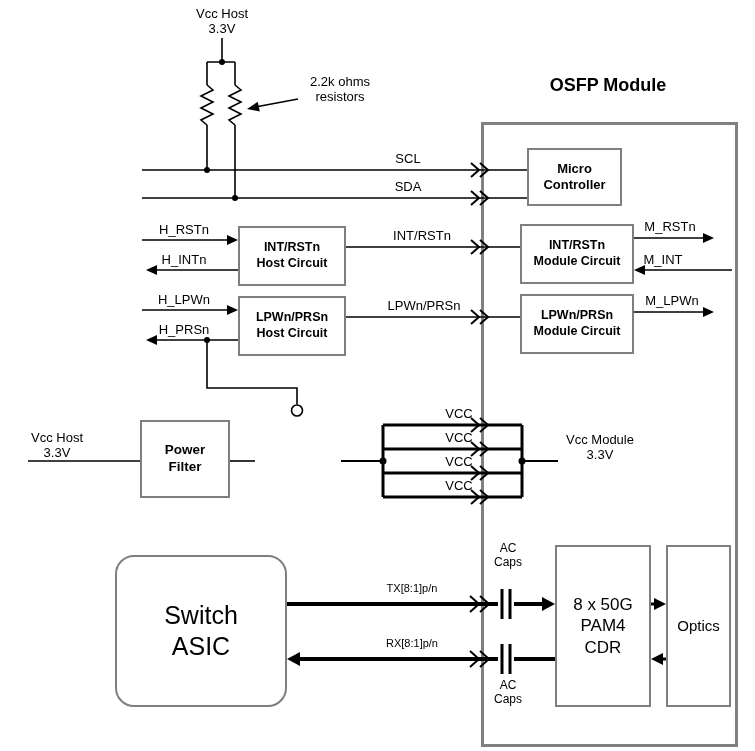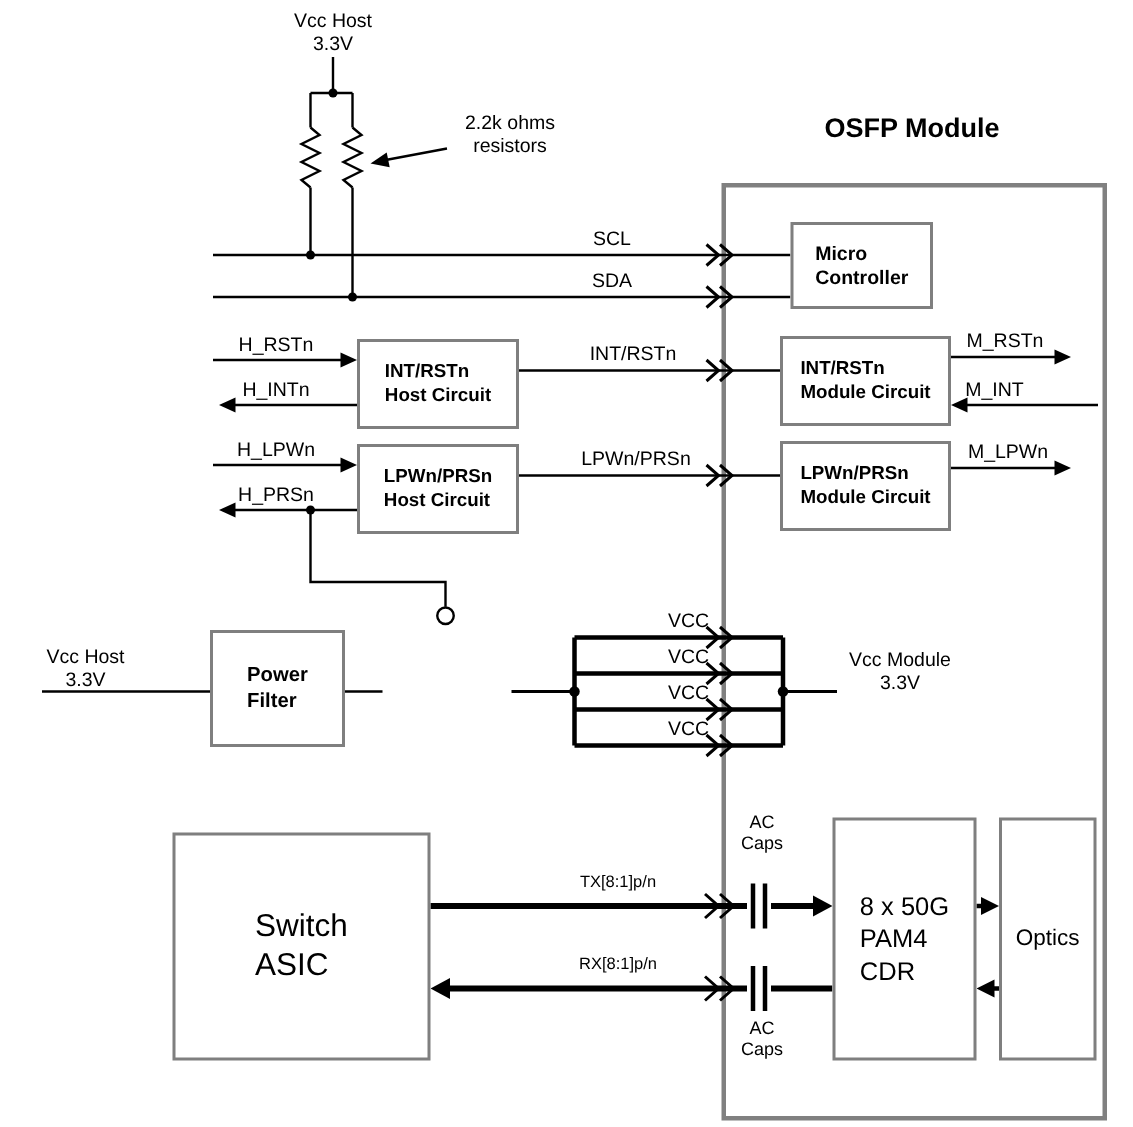--- a/index.html
+++ b/index.html
@@ -7,35 +7,35 @@
     position:relative;width:755px;height:751px;background:#fff;overflow:hidden;
     font-family:"Liberation Sans",sans-serif;color:#000;
   }
   #module-outline{
     position:absolute;left:481px;top:122px;width:251px;height:619px;
     border:3px solid #808080;background:transparent;z-index:0;
   }
   #wires{position:absolute;left:0;top:0;z-index:1;pointer-events:none;}
   .box{
     position:absolute;background:#fff;border:2px solid #7f7f7f;
-    display:flex;align-items:center;justify-content:center;text-align:left;
+    display:flex;align-items:center;justify-content:center;text-align:center;
     font-weight:bold;font-size:13px;line-height:1.25;white-space:pre-line;z-index:2;
   }
   .box.light{font-weight:normal;}
   #cpld-box{left:30px;top:150px;width:112px;height:194px;font-size:14px;}
   #micro-box{left:527px;top:148px;width:91px;height:54px;}
   #int-host-box{left:238px;top:226px;width:104px;height:56px;font-size:12.5px;}
   #int-module-box{left:520px;top:224px;width:110px;height:56px;font-size:12.5px;}
   #lpw-host-box{left:238px;top:296px;width:104px;height:56px;font-size:12.5px;}
   #lpw-module-box{left:520px;top:294px;width:110px;height:56px;font-size:12.5px;}
   #power-filter-box{left:140px;top:420px;width:86px;height:74px;font-size:13.5px;}
   #ecb-box{left:255px;top:417px;width:86px;height:79px;flex-direction:column;justify-content:flex-start;}
   #ecb-box .enable-lbl{font-size:7.5px;font-weight:normal;margin-top:2px;}
   #ecb-box .ecb-main{flex:1;display:flex;align-items:center;font-size:13.5px;}
-  #asic-box{left:115px;top:555px;width:168px;height:148px;font-size:21px;font-weight:normal;}
+  #asic-box{left:115px;top:555px;width:168px;height:148px;font-size:25px;font-weight:normal;border-radius:19px;}
   #cdr-box{left:555px;top:545px;width:92px;height:158px;font-size:17px;font-weight:normal;}
   #optics-box{left:666px;top:545px;width:61px;height:158px;font-size:15px;font-weight:normal;}
   .lbl{
     position:absolute;transform:translateX(-50%);text-align:center;
     font-size:13px;line-height:1.18;white-space:pre-line;z-index:3;
   }
   .lbl.small{font-size:12px;}
   .lbl.big{font-size:11px;}
   #diagram-title{font-size:18px;font-weight:600;line-height:1.1;}
 </style>

